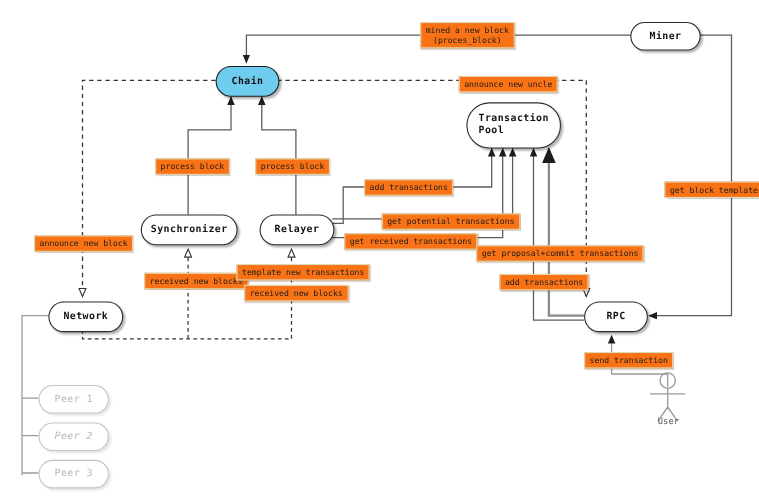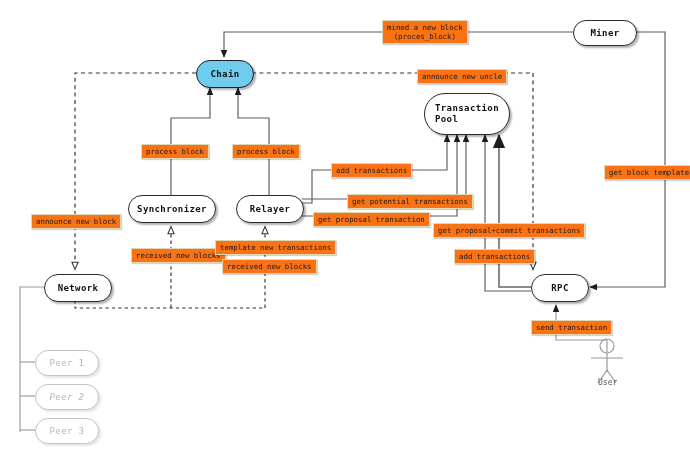--- a/index.html
+++ b/index.html
@@ -109,21 +109,21 @@
     <span>Peer 3</span>
   </div>
 
   <div class="lbl" style="left:382px;top:20px;">mined a new block
 (proces_block)</div>
   <div class="lbl" style="left:417px;top:69px;">announce new uncle</div>
   <div class="lbl" style="left:141px;top:144px;">process block</div>
   <div class="lbl" style="left:232px;top:144px;">process block</div>
   <div class="lbl" style="left:331px;top:163px;">add transactions</div>
   <div class="lbl" style="left:313px;top:194px;margin-left:34px;">get potential transactions</div>
-  <div class="lbl" style="left:313px;top:212px;">get proposal transaction</div>
+  <div class="lbl" style="left:313px;top:212px;">get received transactions</div>
   <div class="lbl" style="left:433px;top:223px;">get proposal+commit transactions</div>
   <div class="lbl" style="left:454px;top:249px;">add transactions</div>
   <div class="lbl" style="left:31px;top:198px;margin-top:16px;">announce new block</div>
   <div class="lbl" style="left:131px;top:248px;">received new blocks</div>
   <div class="lbl" style="left:215px;top:240px;">template new transactions</div>
   <div class="lbl" style="left:222px;top:259px;">received new blocks</div>
   <div class="lbl" style="left:604px;top:165px;">get block template</div>
   <div class="lbl" style="left:531px;top:320px;">send transaction</div>
 
   <div class="actorlabel" style="left:598px;top:378px;">User</div>

